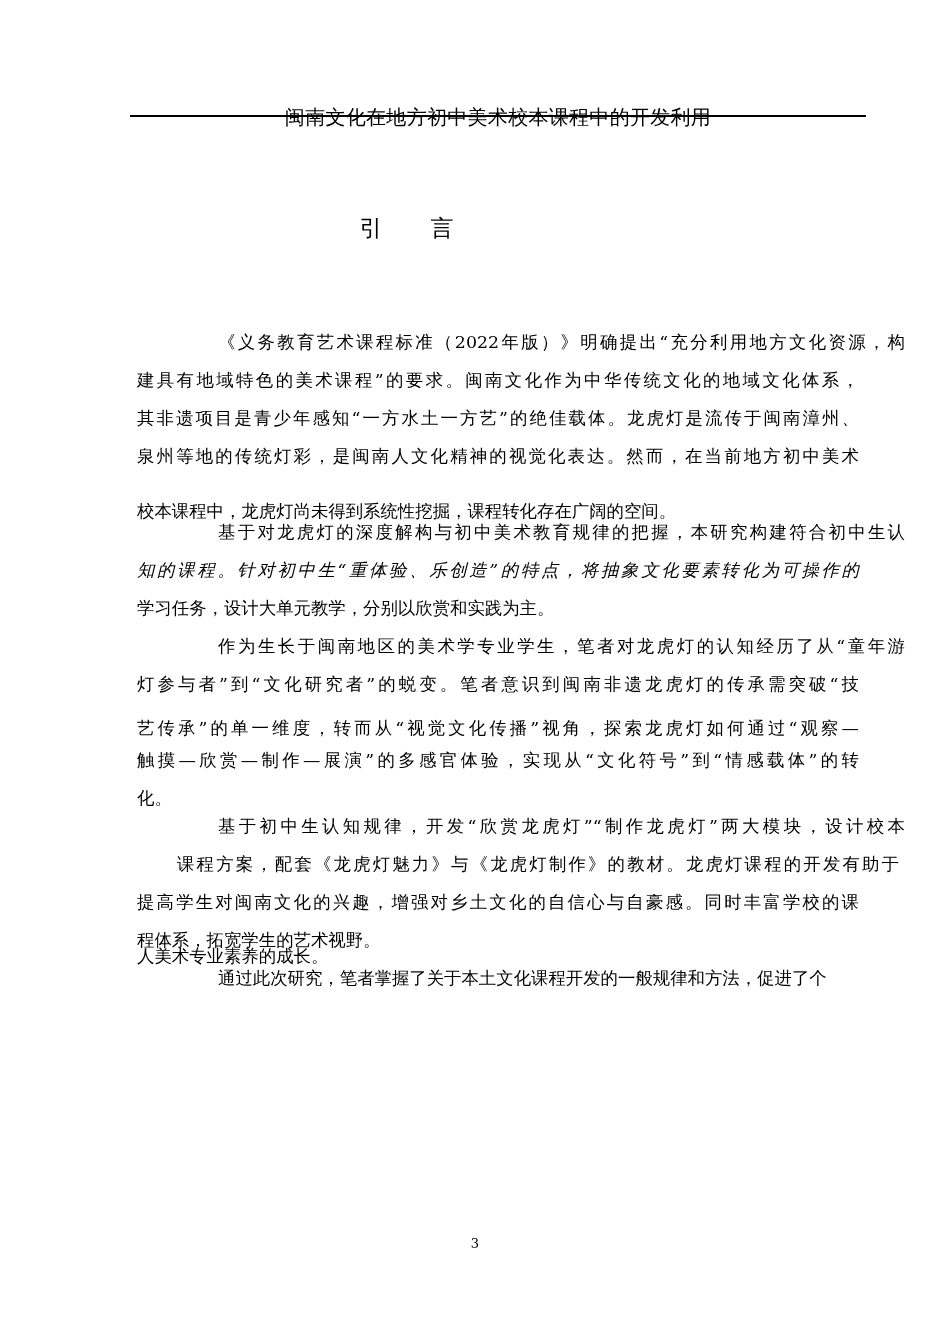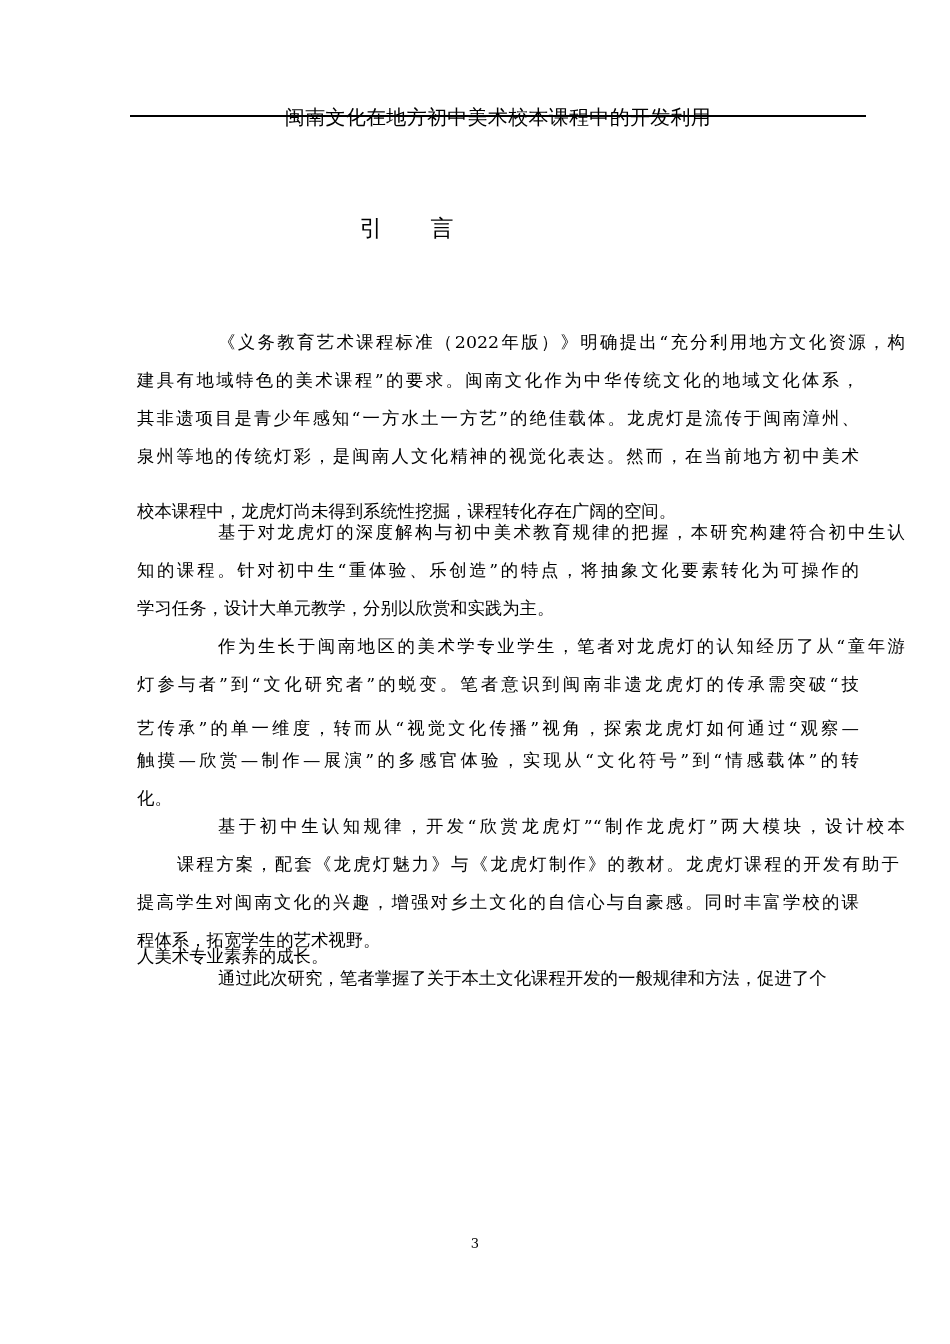--- a/index.html
+++ b/index.html
@@ -28,21 +28,21 @@
   <span>引</span><span class="gap"></span><span>言</span>
 </div>
 
 <div id="body-lines">
     <div class="line indent justify" style="top: 332px;">《义务教育艺术课程标准（2022年版）》明确提出“充分利用地方文化资源，构</div>
     <div class="line justify" style="top: 370px;">建具有地域特色的美术课程”的要求。闽南文化作为中华传统文化的地域文化体系，</div>
     <div class="line justify" style="top: 408px;">其非遗项目是青少年感知“一方水土一方艺”的绝佳载体。龙虎灯是流传于闽南漳州、</div>
     <div class="line justify" style="top: 446px;">泉州等地的传统灯彩，是闽南人文化精神的视觉化表达。然而，在当前地方初中美术</div>
     <div class="line" style="top: 484px; margin-top: 17px;">校本课程中，龙虎灯尚未得到系统性挖掘，课程转化存在广阔的空间。</div>
     <div class="line indent justify" style="top: 522px;">基于对龙虎灯的深度解构与初中美术教育规律的把握，本研究构建符合初中生认</div>
-    <div class="line justify" style="top: 560px;">知的课程。针对初中生“重体验、乐创造”的特点，将抽象文化要素转化为可操作的</div>
+    <div class="line justify" style="top: 560px; font-style: italic;">知的课程。针对初中生“重体验、乐创造”的特点，将抽象文化要素转化为可操作的</div>
     <div class="line" style="top: 598px;">学习任务，设计大单元教学，分别以欣赏和实践为主。</div>
     <div class="line indent justify" style="top: 636px;">作为生长于闽南地区的美术学专业学生，笔者对龙虎灯的认知经历了从“童年游</div>
     <div class="line justify" style="top: 674px;">灯参与者”到“文化研究者”的蜕变。笔者意识到闽南非遗龙虎灯的传承需突破“技</div>
     <div class="line justify" style="top: 718px;">艺传承”的单一维度，转而从“视觉文化传播”视角，探索龙虎灯如何通过“观察—</div>
     <div class="line justify" style="top: 750px;">触摸—欣赏—制作—展演”的多感官体验，实现从“文化符号”到“情感载体”的转</div>
     <div class="line" style="top: 788px;">化。</div>
     <div class="line indent justify" style="top: 816px;">基于初中生认知规律，开发“欣赏龙虎灯”“制作龙虎灯”两大模块，设计校本</div>
     <div class="line justify" style="top: 854px; margin-left: 40px;">课程方案，配套《龙虎灯魅力》与《龙虎灯制作》的教材。龙虎灯课程的开发有助于</div>
     <div class="line justify" style="top: 892px;">提高学生对闽南文化的兴趣，增强对乡土文化的自信心与自豪感。同时丰富学校的课</div>
     <div class="line" style="top: 930px;">程体系，拓宽学生的艺术视野。</div>

